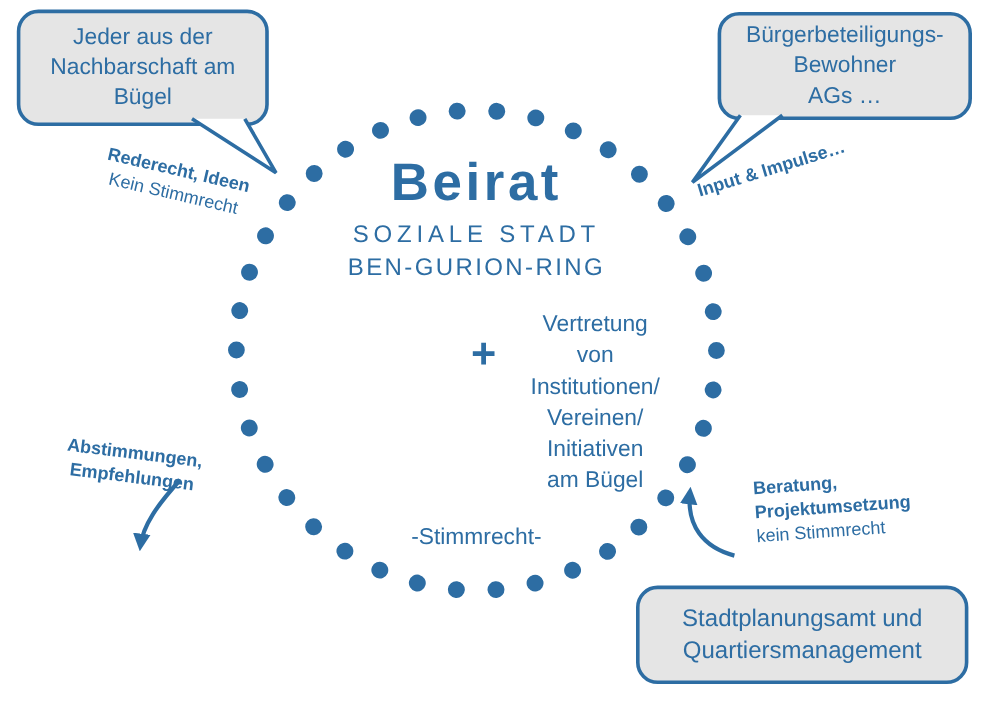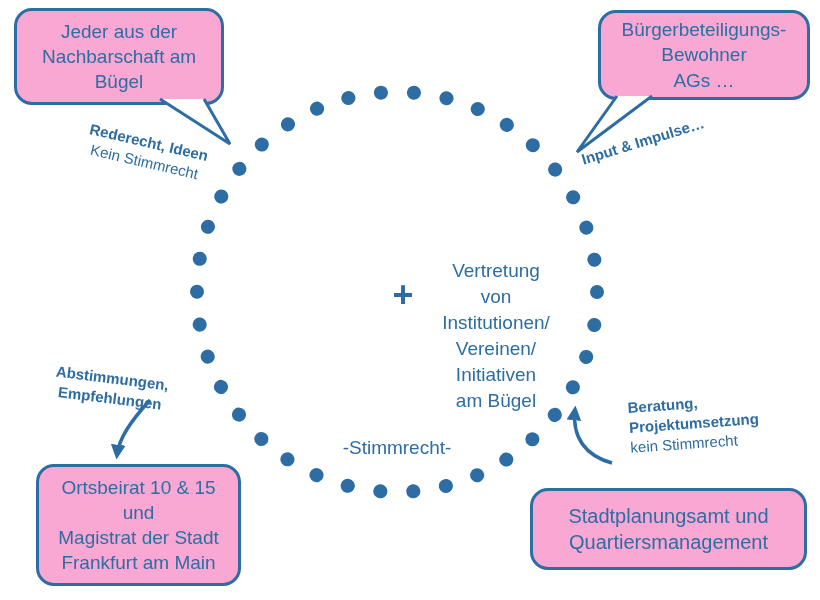--- a/index.html
+++ b/index.html
@@ -10,21 +10,21 @@
     color:#2d6da3; overflow:hidden;
   }
   .abs { position:absolute; }
   .prelines { white-space:pre-line; }
 
   
   .overlay { position:absolute; left:0; top:0; z-index:5; pointer-events:none; }
 
   
   .bubble {
-    position:absolute; z-index:4; background:#f9a8d4;
+    position:absolute; z-index:4; background:#e5e5e5;
     border:3px solid #2d6da3; border-radius:18px;
     display:flex; align-items:center; justify-content:center;
     text-align:center; font-size:19px; line-height:1.32;
   }
   .bubble-tl { left:14px;  top:8px;   width:210px; height:97px; }
   .bubble-tr { left:598px; top:10px;  width:212px; height:90px; }
   .box-bl    { left:36px;  top:464px; width:205px; height:122px; }
   .box-br    { left:530px; top:488px; width:277px; height:82px; font-size:20px; }
 
   
@@ -43,44 +43,43 @@
   .note-tl { left:78px;  top:116px; width:150px; text-align:center; transform:rotate(13deg);  transform-origin:left top; }
   .note-tr { left:582px; top:150px; width:140px; transform:rotate(-17deg); transform-origin:left center; font-weight:bold; }
   .note-bl { left:44px;  top:360px; width:140px; text-align:center; transform:rotate(7deg); transform-origin:left top; font-weight:bold; }
   .note-br { left:627px; top:398px; width:160px; transform:rotate(-4deg); transform-origin:left top; }
 </style>
 </head>
 <body>
 
 <div class="canvas">
 
+  <div class="abs title-block">
+    <div class="title">Beirat</div>
+    <div class="sub1">SOZIALE STADT</div>
+    <div class="sub2">BEN-GURION-RING</div>
+  </div>
   <div class="abs plus">+</div>
   <div class="abs group-right prelines">Vertretung
 von
 Institutionen/
 Vereinen/
 Initiativen
 am Bügel</div>
   <div class="abs stimmrecht">-Stimmrecht-</div>
 
   <div class="bubble bubble-tl">
     <span class="prelines">Jeder aus der
 Nachbarschaft am
 Bügel</span>
   </div>
   <div class="bubble bubble-tr">
     <span class="prelines">Bürgerbeteiligungs-
 Bewohner
 AGs …</span>
-  </div>
-  <div class="bubble box-bl">
-    <span class="prelines">Ortsbeirat 10 &amp; 15
-und
-Magistrat der Stadt
-Frankfurt am Main</span>
   </div>
   <div class="bubble box-br">
     <span class="prelines">Stadtplanungsamt und
 Quartiersmanagement</span>
   </div>
 
   <div class="abs note note-tl">
     <div class="b">Rederecht, Ideen</div>
     <div>Kein Stimmrecht</div>
   </div>

